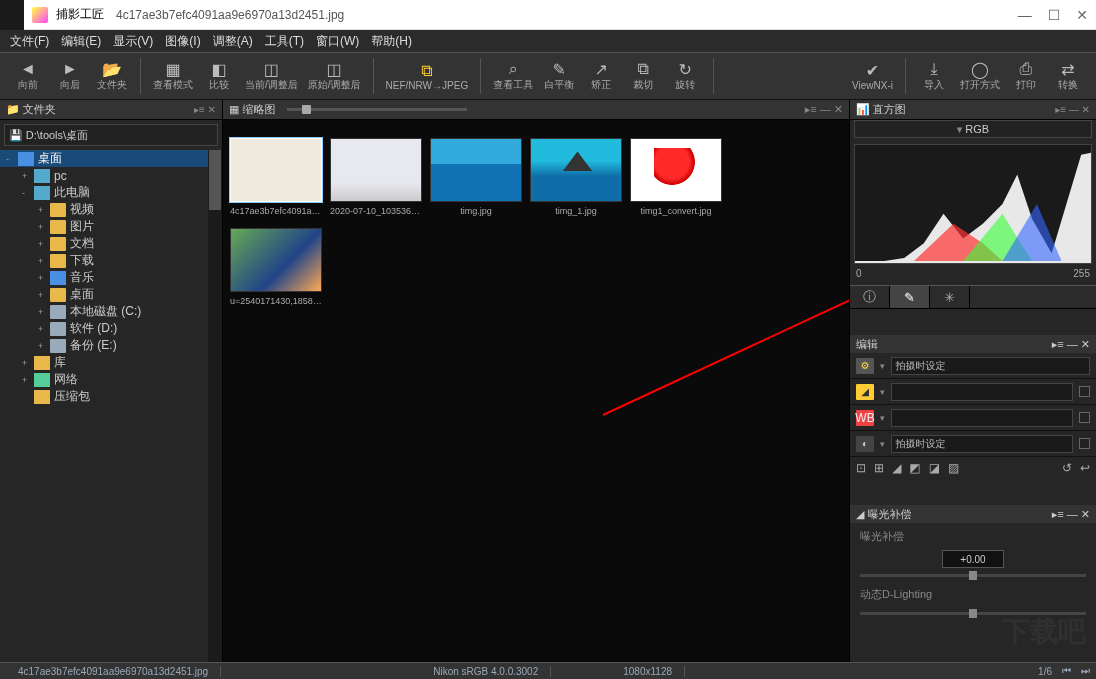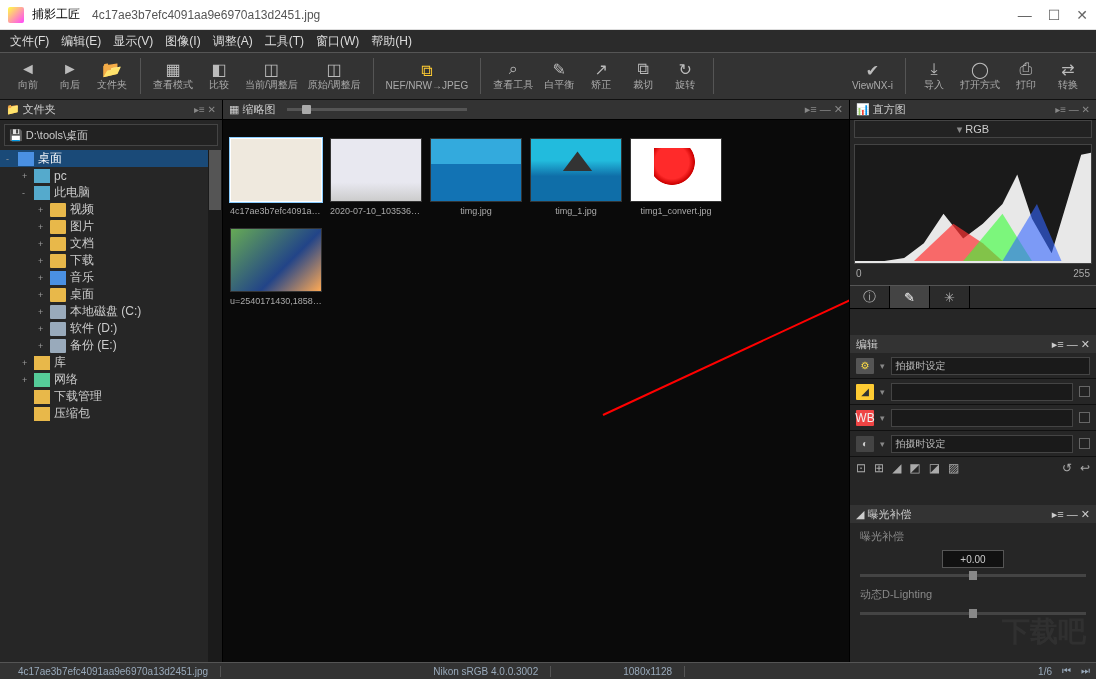--- a/index.html
+++ b/index.html
@@ -1,17 +1,17 @@
 <!DOCTYPE html>
 <html><head>
 <meta charset="utf-8">
 <style>
 * { margin: 0; padding: 0; box-sizing: border-box; font-family: "Microsoft YaHei", Arial, sans-serif; user-select: none; }
 body { width: 1096px; height: 679px; background: #1a1a1a; color: #ccc; font-size: 11px; overflow: hidden; position: relative; }
-.titlebar { height: 30px; background: #fff; color: #000; display: flex; align-items: center; padding: 0 8px; border-bottom: 1px solid #ddd; }
+.titlebar { height: 30px; background: #fff; color: #000; display: flex; align-items: center; padding: 0 8px; border-bottom: 1px solid #ddd; margin-left: 24px; }
 .titlebar .app-icon { width: 16px; height: 16px; background: linear-gradient(135deg,#ff4,#f4f); border-radius: 2px; margin-right: 8px; }
 .titlebar .app-name { font-size: 12px; margin-right: 12px; }
 .titlebar .file-name { font-size: 12px; color: #555; }
 .titlebar .wincontrols { margin-left: auto; display: flex; gap: 16px; font-size: 14px; color: #666; }
 .menubar { height: 22px; background: #2b2b2b; display: flex; align-items: center; padding: 0 6px; gap: 4px; font-size: 12px; color: #ddd; }
 .menubar span { padding: 0 4px; }
 .toolbar { height: 48px; background: #333; border-top: 1px solid #555; border-bottom: 1px solid #111; display: flex; align-items: center; padding: 0 8px; gap: 2px; }
 .tb-item { display: flex; flex-direction: column; align-items: center; min-width: 40px; padding: 2px 4px; color: #aaa; font-size: 10px; }
 .tb-item .ico { width: 20px; height: 18px; display: flex; align-items: center; justify-content: center; font-size: 16px; color: #bbb; }
 .tb-item.yellow .ico { color: #fc3; }
@@ -272,25 +272,20 @@
           <span>库</span>
         </div>
         <div class="tree-row" style="padding-left: 22px;">
           <span class="exp">+</span>
           <span class="fico net"></span>
           <span>网络</span>
         </div>
         <div class="tree-row" style="padding-left: 22px;">
           <span class="exp"></span>
           <span class="fico ylw"></span>
-          <span>下载管理</span>
-        </div>
-        <div class="tree-row" style="padding-left: 22px;">
-          <span class="exp"></span>
-          <span class="fico ylw"></span>
           <span>压缩包</span>
         </div>
       </div>
   </div>
 
   <div class="center-panel">
     <div class="thumb-header">
       <span>▦</span>&nbsp;
       <span>缩略图</span>
       <div class="slider"></div>

